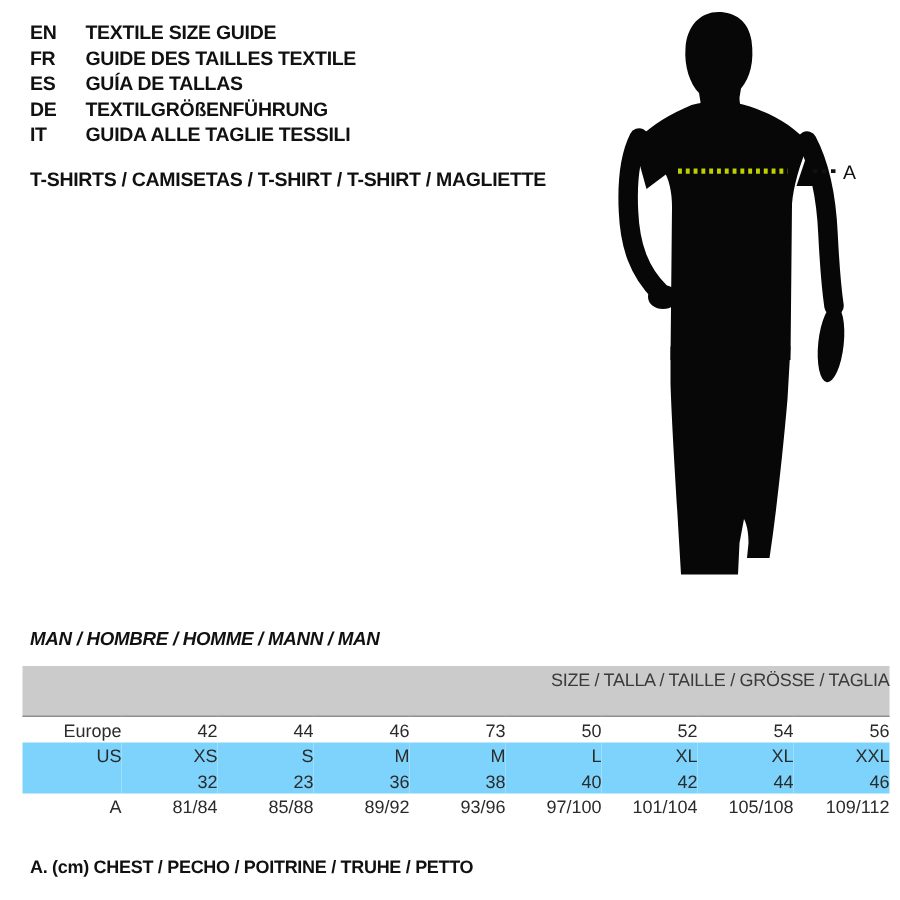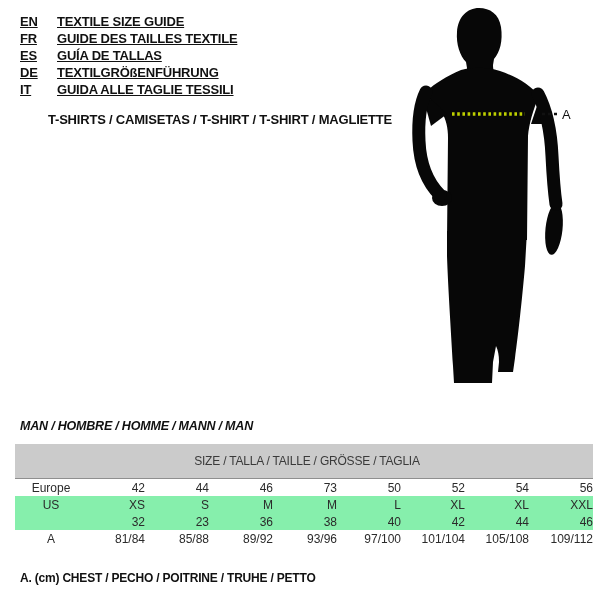--- a/index.html
+++ b/index.html
@@ -1,43 +1,43 @@
 <!DOCTYPE html>
 <html><head>
 <meta charset="utf-8">
 <style>
   html,body{margin:0;padding:0;background:#fff;}
   .canvas{
     position:relative;width:600px;height:600px;background:#ffffff;
     font-family:"Liberation Sans",sans-serif;color:#111;overflow:hidden;
   }
   
-  .langs{position:absolute;left:20px;top:13px;text-decoration:underline;}
+  .langs{position:absolute;left:20px;top:13px;}
   .lang-row{display:flex;height:17px;align-items:center;font-weight:700;font-size:13px;letter-spacing:-0.2px;}
   .lang-code{width:37px;}
   
-  .cats{position:absolute;left:20px;top:111px;font-weight:700;font-size:13px;line-height:17px;letter-spacing:-0.2px;margin-left:28px;}
+  .cats{position:absolute;left:20px;top:111px;font-weight:700;font-size:13px;line-height:17px;letter-spacing:-0.2px;}
   
   .figure-svg{position:absolute;left:395px;top:6px;}
   .figure-svg text{font-family:"Liberation Sans",sans-serif;fill:#111;}
   
   .section-title{position:absolute;left:20px;top:419px;font-weight:700;font-size:12.5px;letter-spacing:-0.2px;font-style:italic;}
   
   .size-table{
     position:absolute;left:15px;top:444px;width:578px;
     border-collapse:collapse;table-layout:fixed;font-size:12px;color:#2b2b2b;
   }
   .size-table th{
-    height:34px;background:#cbcbcb;text-align:center;padding:0 0 0 6px;
+    height:17px;background:#cbcbcb;text-align:right;padding:0 0 16px 6px;
     font-weight:400;font-size:12px;color:#3a3a3a;letter-spacing:-0.2px;
     border-bottom:1px solid #8f8f8f;
   }
   .size-table td{height:17px;text-align:right;padding:0;font-weight:400;}
-  .size-table td.lbl{text-align:center;padding-left:6px;margin-top:42px;}
-  .size-table tr.shaded{background:#86efac;}
+  .size-table td.lbl{text-align:right;padding-left:6px;margin-top:42px;}
+  .size-table tr.shaded{background:#7dd3fc;}
   
   .footnote{position:absolute;left:20px;top:571px;font-weight:700;font-size:12px;letter-spacing:-0.2px;}
 </style>
 </head>
 <body>
 
 <div class="canvas">
 
   <div class="langs">
     <div class="lang-row">

